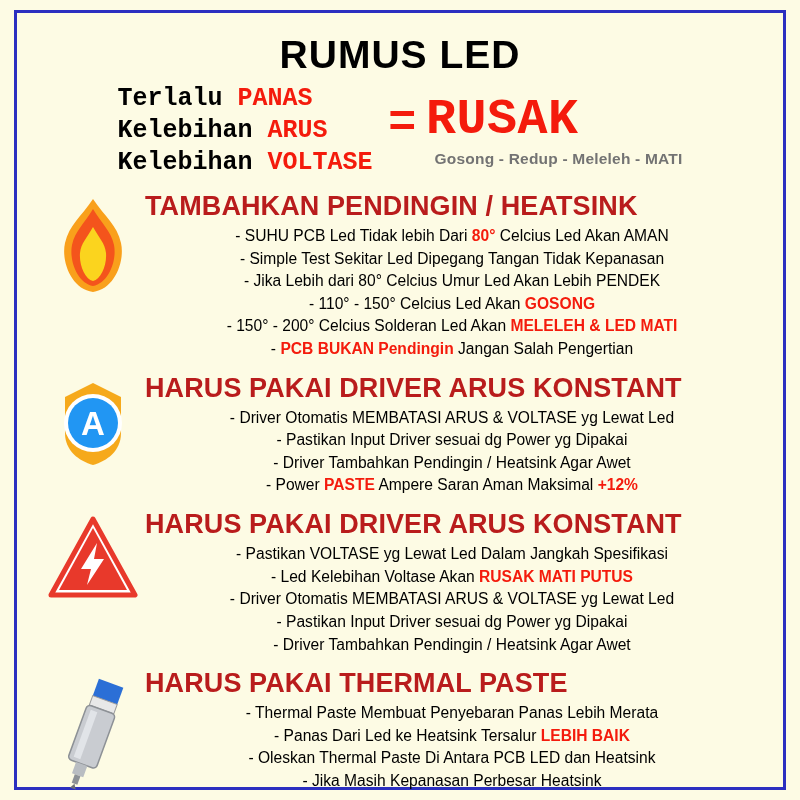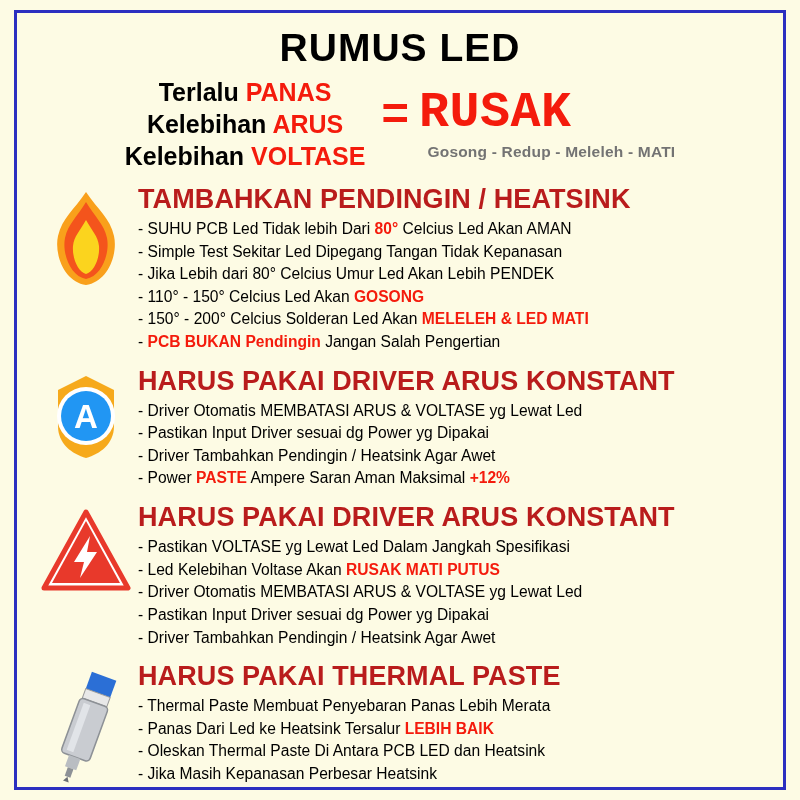--- a/index.html
+++ b/index.html
@@ -12,21 +12,21 @@
     background: #fdf9e0;
     font-family: "Liberation Sans", sans-serif;
     overflow: hidden;
   }
   #poster {
     position: relative;
     width: 800px;
     height: 800px;
     background: #fdfbe4;
     box-sizing: border-box;
-    padding: 8px;
+    padding: 15px;
   }
   .frame {
     position: absolute;
     left: 14px;
     top: 10px;
     right: 14px;
     bottom: 10px;
     border: 3px solid #2b2fc0;
     box-sizing: border-box;
   }
@@ -47,25 +47,26 @@
   }
   
   .formula {
     display: flex;
     align-items: center;
     justify-content: center;
     gap: 14px;
     margin-top: 4px;
   }
   .formula-left {
-    text-align: center;
+    text-align: left;
     font-size: 25px;
     font-weight: bold;
     line-height: 1.28;
     color: #000;
+    font-family: Liberation Mono, monospace;
   }
   .formula-left .hl {
     color: #f41b0c;
   }
   .formula-right {
     text-align: left;
     padding-left: 2px;
   }
   .eq-line {
     display: flex;
@@ -116,20 +117,21 @@
     font-weight: bold;
     color: #b91c1c;
     margin-bottom: 3px;
     letter-spacing: 0.1px;
   }
   .bullet {
     font-size: 15.6px;
     color: #000;
     line-height: 1.45;
     white-space: nowrap;
+    text-align: center;
   }
   .bullet .r {
     color: #f41b0c;
     font-weight: bold;
   }
   .svgicon { display:block; }
 </style>
 </head>
 <body>
 

